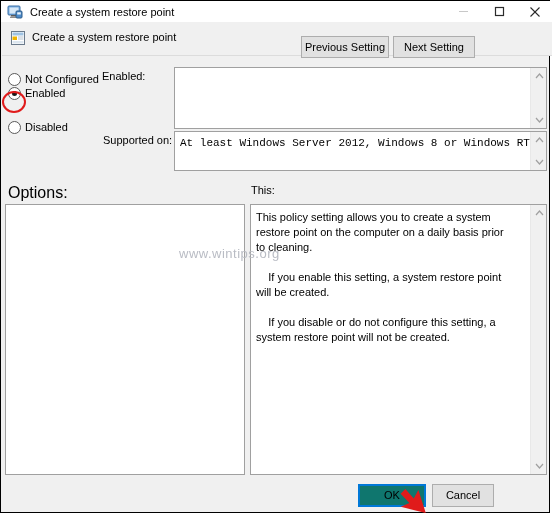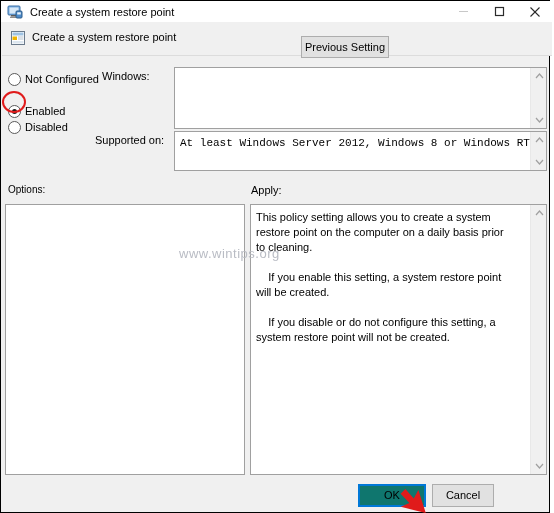--- a/index.html
+++ b/index.html
@@ -110,21 +110,21 @@
 
   
   .radio-row {
     position: absolute;
     left: 7px;
     display: flex;
     align-items: center;
     height: 16px;
   }
   #radio-not-configured { top: 70px; }
-  #radio-enabled        { top: 102px; }
+  #radio-enabled        { top: 84px; }
   #radio-disabled       { top: 118px; }
 
   .radio-mark {
     width: 13px; height: 13px;
     border-radius: 50%;
     border: 1px solid #5a5a5a;
     background: #ffffff;
     box-sizing: border-box;
     position: relative;
     flex: none;
@@ -154,21 +154,21 @@
     pointer-events: none;
   }
 
   
   .field-label {
     position: absolute;
     font-size: 11px;
     white-space: nowrap;
   }
   #comment-label { left: 101px; top: 69px; }
-  #supported-label { left: 94px; top: 133px; }
+  #supported-label { left: 102px; top: 133px; }
 
   .textbox {
     position: absolute;
     background: #ffffff;
     border: 1px solid #a0a0a0;
     box-sizing: border-box;
     overflow: hidden;
   }
   #comment-box {
     left: 173px; top: 66px;
@@ -206,21 +206,21 @@
     justify-content: center;
   }
   .vscroll .arrow.up { top: 0; }
   .vscroll .arrow.down { bottom: 0; }
   .arrow svg { display: block; }
 
   
   #options-label {
     position: absolute;
     left: 7px; top: 183px;
-    font-size: 10px;
+    font-size: 16px;
   }
   #help-label {
     position: absolute;
     left: 250px; top: 183px;
     font-size: 11px;
   }
   #options-panel {
     position: absolute;
     left: 4px; top: 203px;
     width: 240px; height: 271px;
@@ -337,39 +337,40 @@
         <rect x="2.5" y="6.5" width="4.5" height="3.5" fill="#f0b400"></rect>
         <rect x="8" y="6.5" width="5.5" height="1" fill="#b8c4cf"></rect>
         <rect x="8" y="8.5" width="5.5" height="1" fill="#b8c4cf"></rect>
         <rect x="2.5" y="11" width="11" height="2.5" fill="#dce6ef"></rect>
       </svg>
     </span>
     <span class="header-title">Create a system restore point</span>
   </div>
 
   <button class="btn" id="prev-setting-btn">Previous Setting</button>
+  <button class="btn" id="next-setting-btn">Next Setting</button>
 
   <div class="radio-row" id="radio-not-configured">
     <span class="radio-mark"></span>
     <span class="radio-label">Not Configured</span>
   </div>
 
   <div class="radio-row" id="radio-enabled">
     <span class="radio-mark checked"></span>
     <span class="radio-label">Enabled</span>
   </div>
 
   <div class="radio-row" id="radio-disabled">
     <span class="radio-mark"></span>
     <span class="radio-label">Disabled</span>
   </div>
 
   <div id="enabled-annotation"></div>
 
-  <span class="field-label" id="comment-label">Windows:</span>
+  <span class="field-label" id="comment-label">Enabled:</span>
   <div class="textbox" id="comment-box">
     <span class="textbox-text"></span>
     <div class="vscroll">
       <div class="arrow up">
         <svg width="9" height="6" viewBox="0 0 9 6">
             <polyline points="1,5 4.5,1 8,5" fill="none" stroke="#a0a0a0" stroke-width="1.2"></polyline>
           </svg>
       </div>
       <div class="arrow down">
         <svg width="9" height="6" viewBox="0 0 9 6">
@@ -390,21 +391,21 @@
       </div>
       <div class="arrow down">
         <svg width="9" height="6" viewBox="0 0 9 6">
             <polyline points="1,1 4.5,5 8,1" fill="none" stroke="#a0a0a0" stroke-width="1.2"></polyline>
           </svg>
       </div>
     </div>
   </div>
 
   <span id="options-label">Options:</span>
-  <span id="help-label">Apply:</span>
+  <span id="help-label">This:</span>
 
   <div id="options-panel">
     <span></span>
   </div>
 
   <div id="help-panel">
     <div id="help-text">This policy setting allows you to create a system restore point on the computer on a daily basis prior to cleaning.
 
     If you enable this setting, a system restore point will be created.
 

